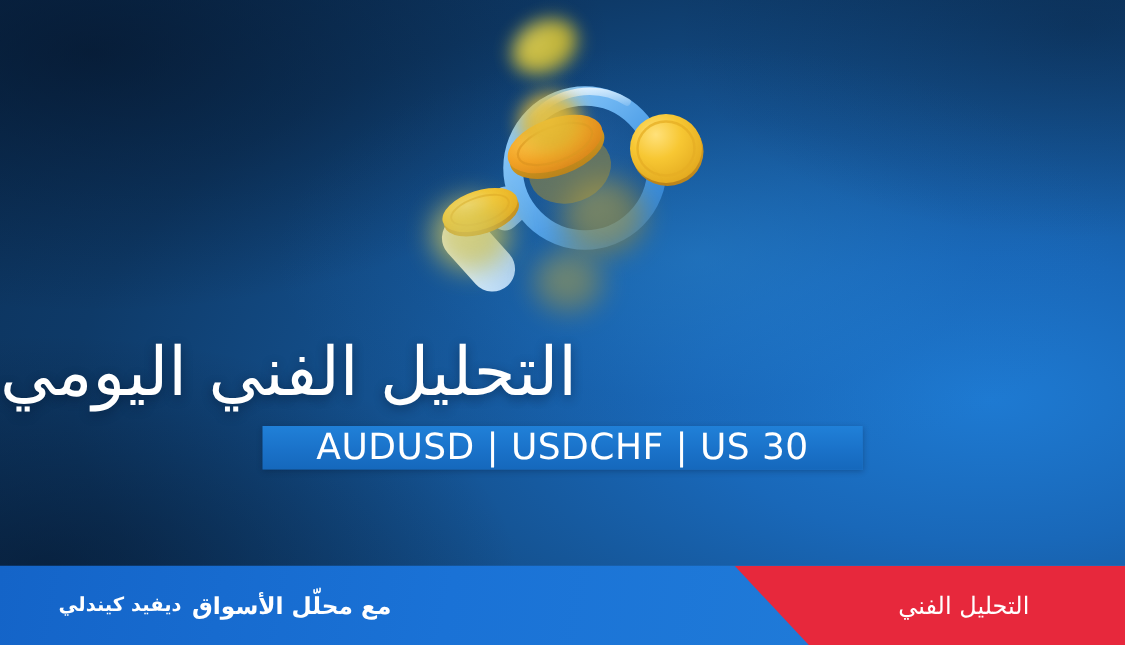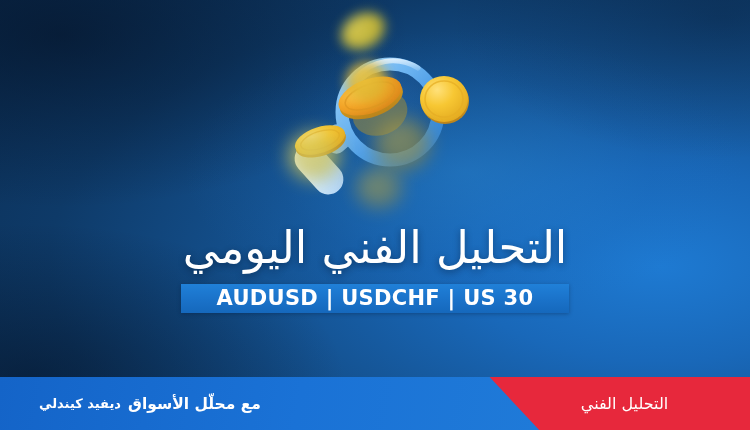--- a/index.html
+++ b/index.html
@@ -44,33 +44,33 @@
   .bokeh.b3{left:20px;top:132px;width:52px;height:48px;
     background:radial-gradient(circle at 42% 38%,#ddd06a,#c8bb48 70%,#b3a63c 100%);filter:blur(9px);opacity:.75;}
   .bokeh.b4{left:106px;top:118px;width:56px;height:52px;
     background:radial-gradient(circle at 42% 38%,#b5a44c,#8f8337 72%,#6f6a2e 100%);filter:blur(9px);opacity:.62;}
   .bokeh.b5{left:88px;top:168px;width:46px;height:40px;
     background:radial-gradient(circle at 42% 38%,#c2ae47,#9b8c39 72%,#7b7131 100%);filter:blur(9px);opacity:.52;}
 
   
   .headline{
     position:absolute;left:0;right:0;top:222px;
-    text-align:center;color:#ffffff;
+    text-align:left;color:#ffffff;
     font-size:45px;line-height:52px;font-weight:400;
     letter-spacing:.5px;
     text-shadow:0 2px 7px rgba(3,18,40,.45);
     direction:rtl;
   }
   
   .badge-wrap{position:absolute;left:0;right:0;top:284px;text-align:center;}
   .badge{
     display:inline-block;
     background:linear-gradient(180deg,#2080d8 0%,#1a72c9 55%,#1568bc 100%);
     color:#ffffff;
-    font-size:21px;line-height:29px;font-weight:700;
+    font-size:24px;line-height:29px;font-weight:400;
     padding:0 36px;height:29px;
     letter-spacing:.3px;
     box-shadow:0 1px 4px rgba(3,18,40,.30);
     direction:ltr;
   }
 
   
   .footer{position:absolute;left:0;bottom:0;width:750px;height:53px;overflow:hidden;}
   .footer-blue{
     position:absolute;inset:0;
@@ -82,21 +82,21 @@
     clip-path:polygon(16% 0%, 100% 0%, 100% 100%, 32% 100%);
   }
   .footer-left{
     position:absolute;left:0;top:0;width:300px;height:53px;
     display:flex;align-items:center;justify-content:center;gap:7px;
     direction:rtl;color:#ffffff;
   }
   .f-reg{font-size:15.5px;font-weight:700;}
   .f-bold{font-size:13px;font-weight:700;}
   .footer-right{
-    position:absolute;right:18px;top:0;width:215px;height:53px;
+    position:absolute;right:0;top:0;width:215px;height:53px;
     display:flex;align-items:center;justify-content:center;
     direction:rtl;color:#ffffff;font-size:16px;font-weight:400;
   }
 </style>
 </head>
 <body>
 
 <div id="stage">
 
   <div class="bg-base"></div>

